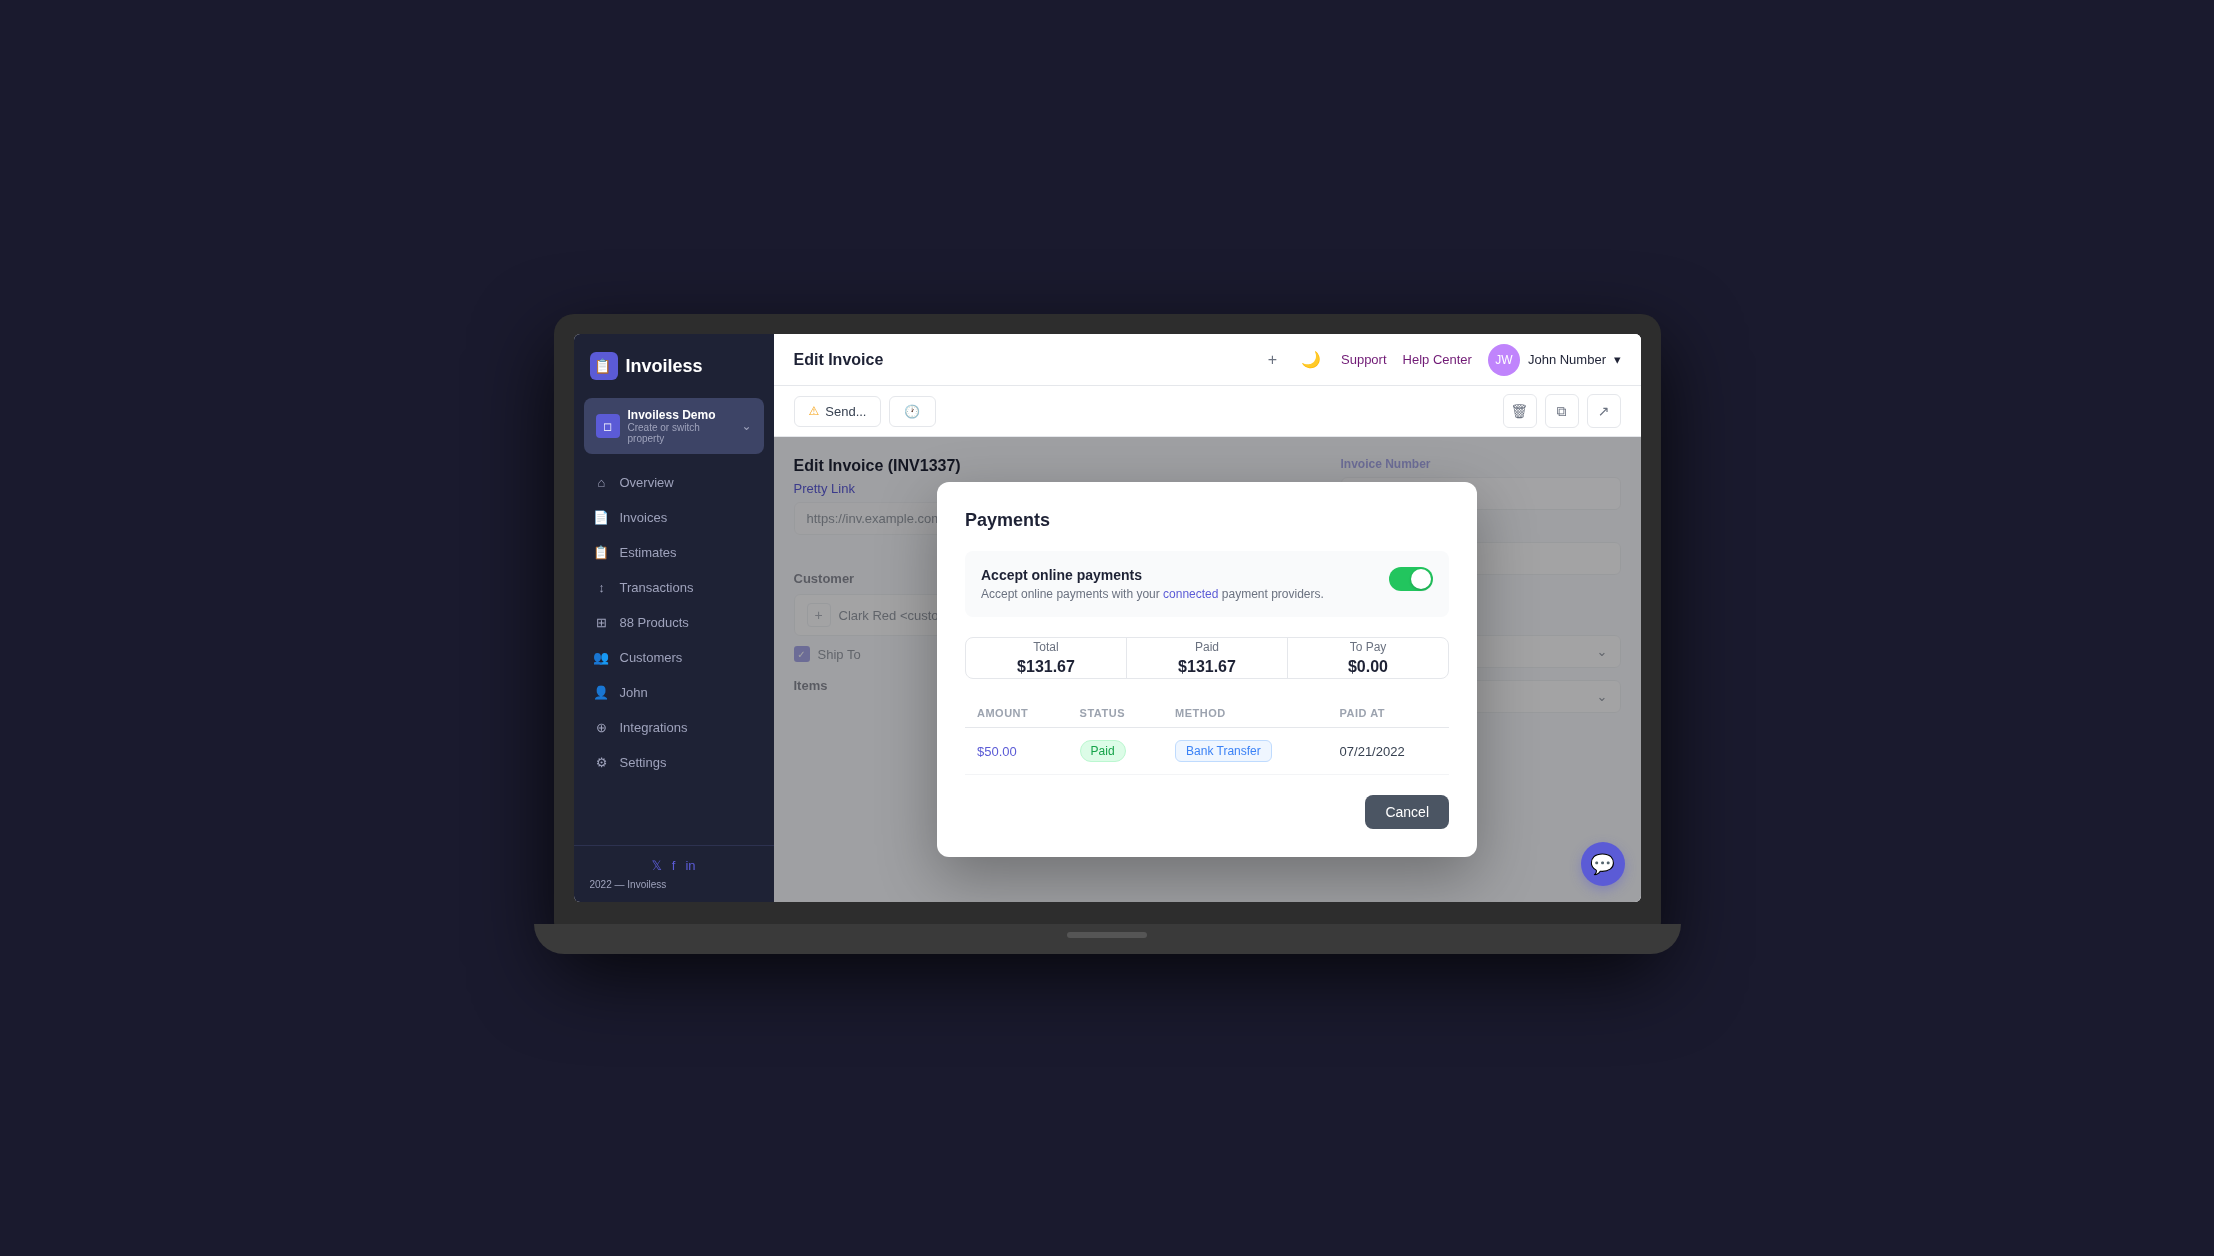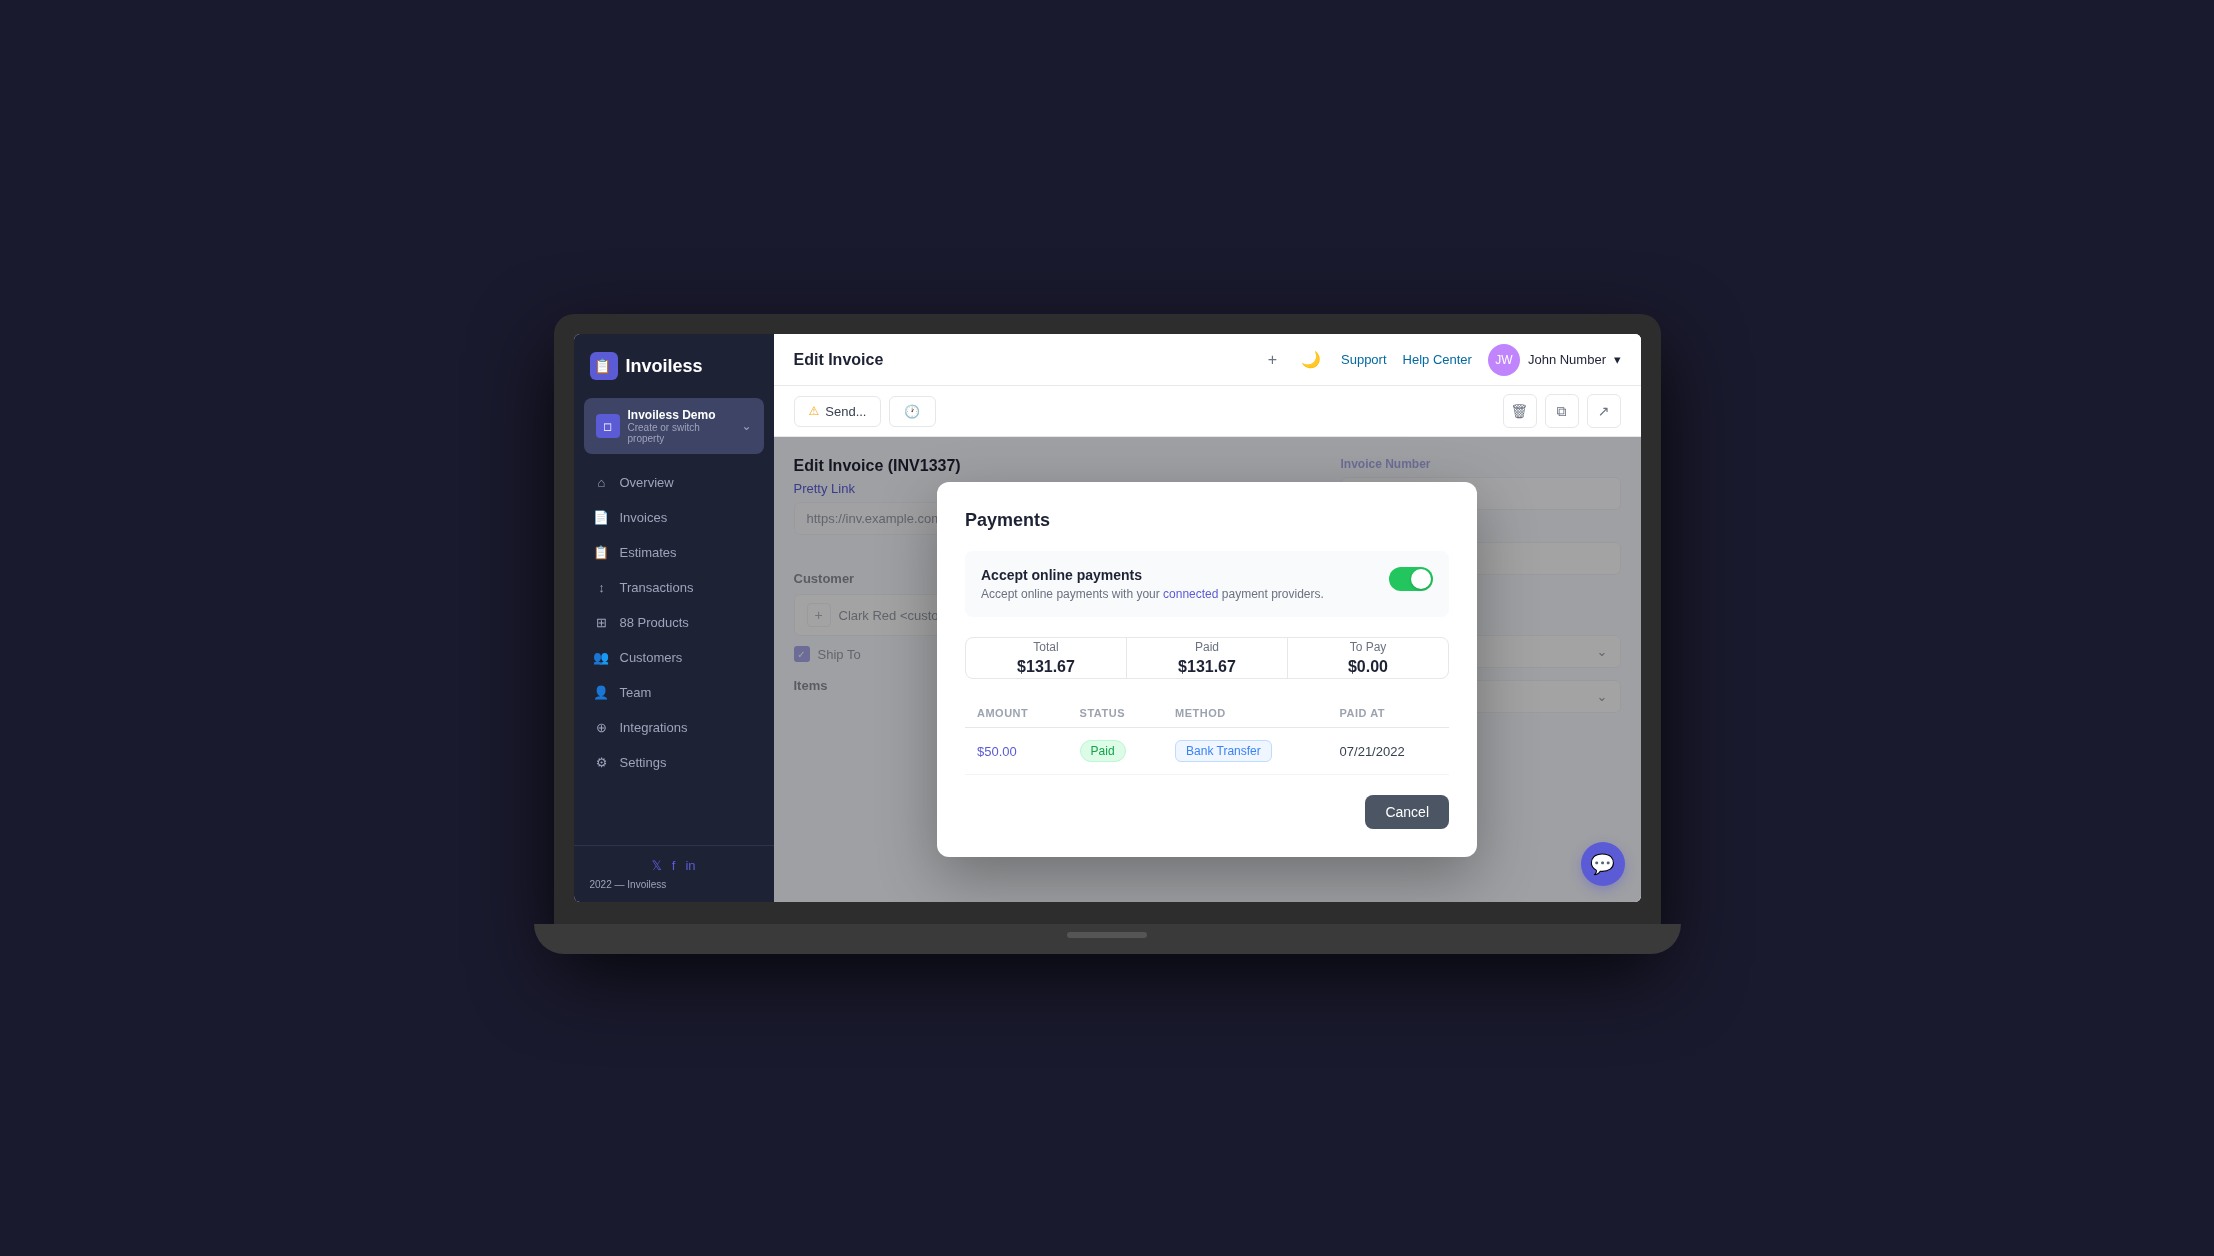--- a/index.html
+++ b/index.html
@@ -191,21 +191,21 @@
     }
     .topbar-icon-btn {
       color: #6b7280;
       font-size: 16px;
       cursor: pointer;
       background: none;
       border: none;
       padding: 4px;
     }
     .topbar-text-btn {
-      color: #0369a1;
+      color: #701a75;
       font-size: 13px;
       cursor: pointer;
       background: none;
       border: none;
     }
     .topbar-user {
       display: flex;
       align-items: center;
       gap: 8px;
       cursor: pointer;
@@ -606,21 +606,21 @@
         <div class="sidebar-item">
           <span class="sidebar-item-icon">⊞</span>
           <span>88 Products</span>
         </div>
         <div class="sidebar-item">
           <span class="sidebar-item-icon">👥</span>
           <span>Customers</span>
         </div>
         <div class="sidebar-item">
           <span class="sidebar-item-icon">👤</span>
-          <span>Team</span>
+          <span>John</span>
         </div>
         <div class="sidebar-item">
           <span class="sidebar-item-icon">⊕</span>
           <span>Integrations</span>
         </div>
         <div class="sidebar-item">
           <span class="sidebar-item-icon">⚙</span>
           <span>Settings</span>
         </div>
       </nav>

